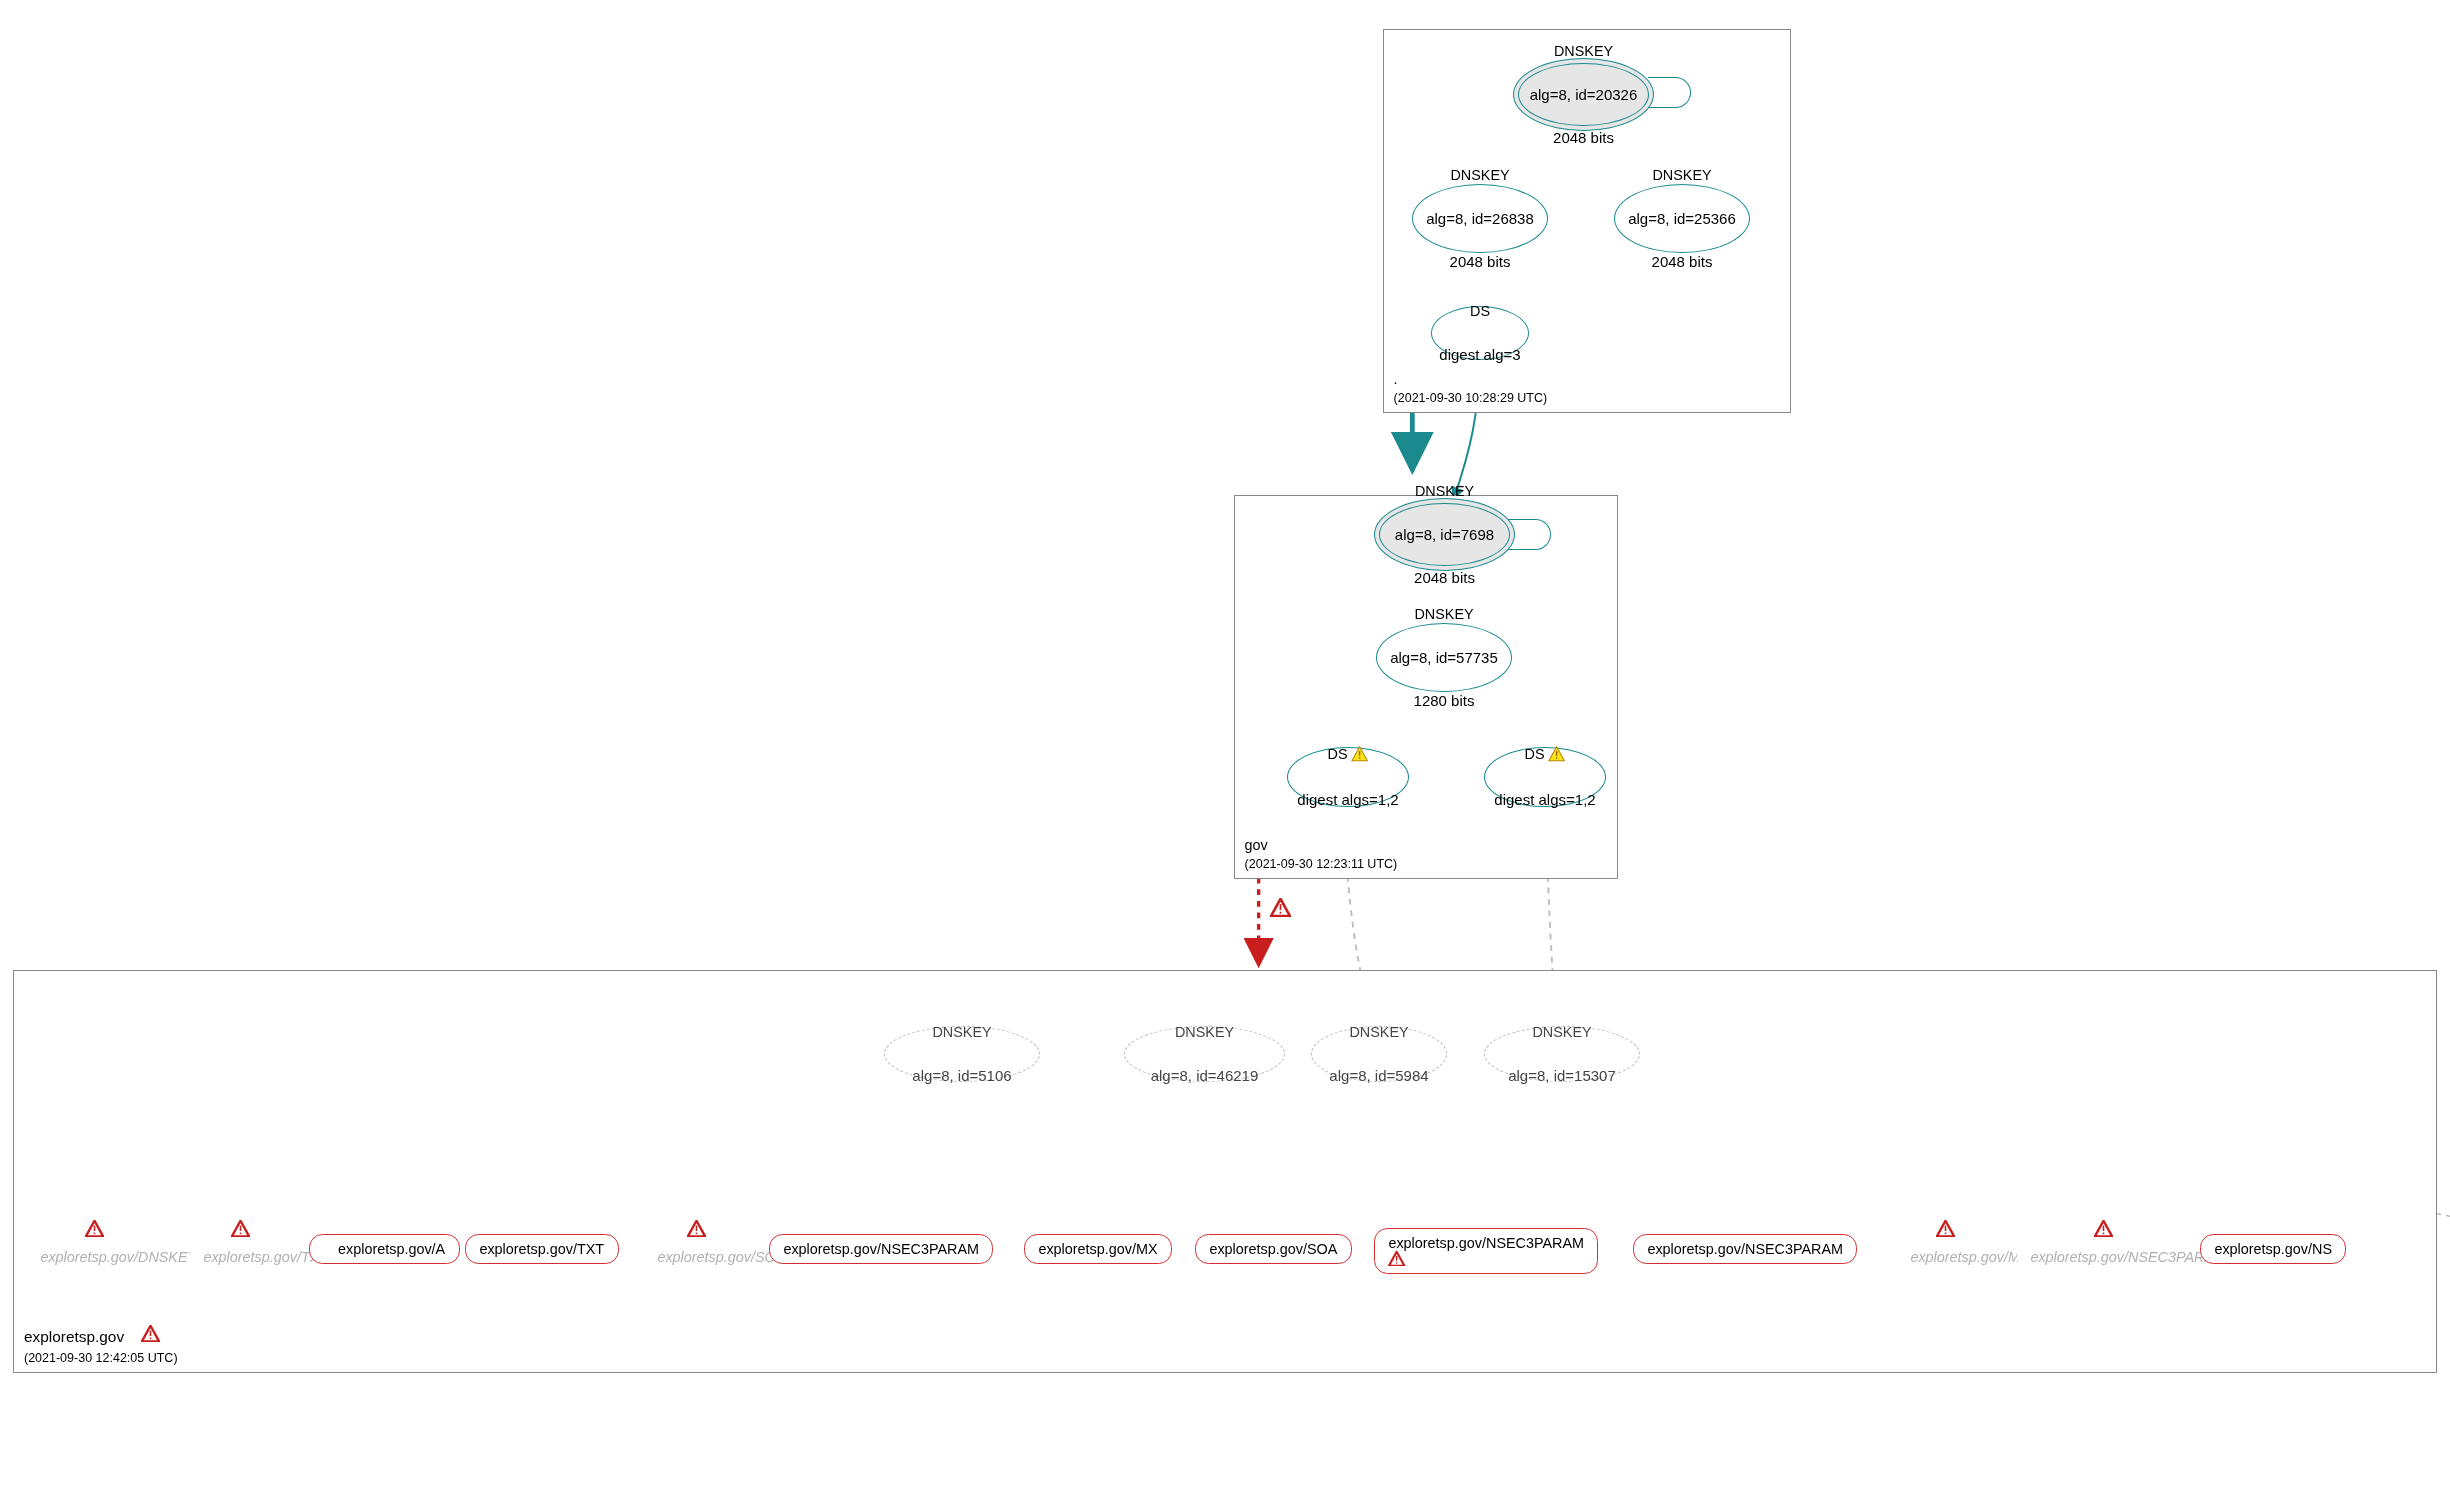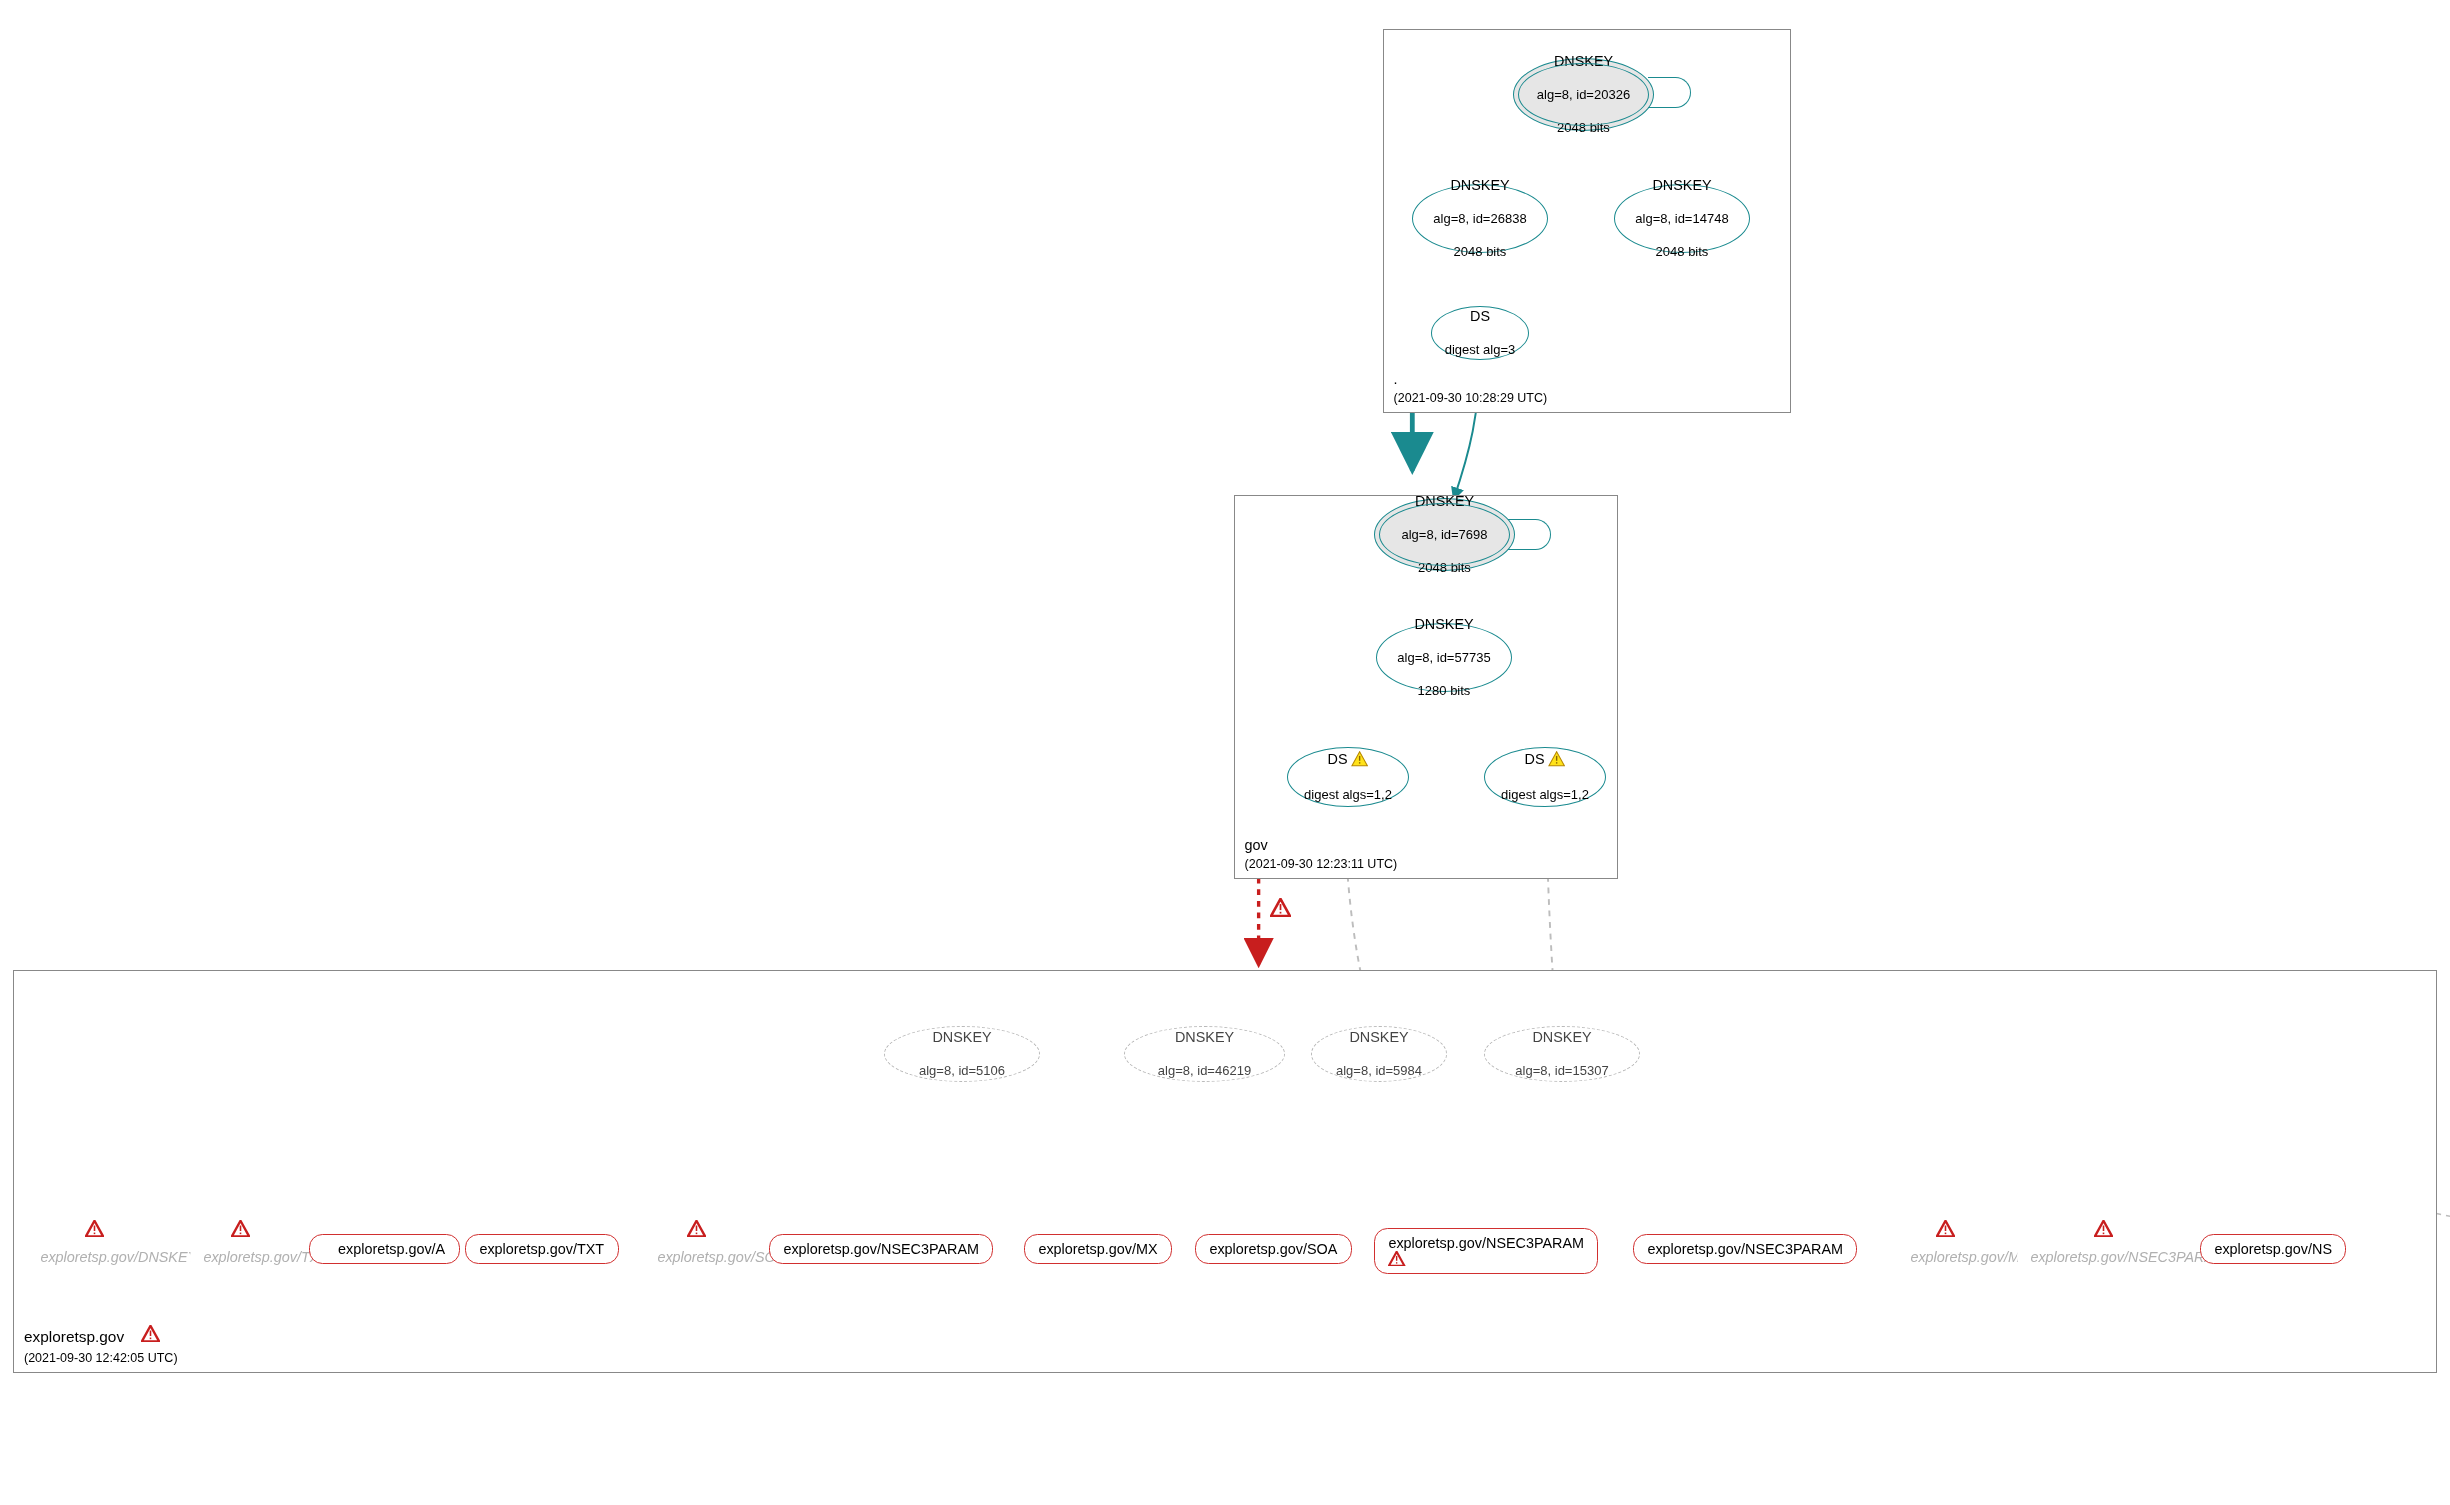--- a/index.html
+++ b/index.html
@@ -39,21 +39,22 @@
     position: absolute;
     text-align: center;
     font-size: 12.5px;
     line-height: 1.15;
     gap: 18px;
   }
   .node .title {
     font-size: 14.4px;
   }
   .node .sub {
-    font-size: 13px;
+    font-size: 15px;
+    margin-top: 8px;
   }
   .ellipse {
     border: 1.9px solid #1a8a8f;
     border-radius: 50%;
     background: #fff;
     display: flex;
     flex-direction: column;
     justify-content: center;
     align-items: center;
   }
@@ -212,21 +213,21 @@
   </div>
   <div class="self-loop" style="left:1648px; top:77px;"></div>
 
   <div class="node ellipse" style="left:1412px; top:184px; width:134px; height:67px;">
     <div class="title">DNSKEY</div>
     <div class="sub">alg=8, id=26838</div>
     <div class="sub">2048 bits</div>
   </div>
   <div class="node ellipse" style="left:1614px; top:184px; width:134px; height:67px;">
     <div class="title">DNSKEY</div>
-    <div class="sub">alg=8, id=14748</div>
+    <div class="sub">alg=8, id=25366</div>
     <div class="sub">2048 bits</div>
   </div>
   <div class="node ellipse" style="left:1431px; top:306px; width:96px; height:52px;">
     <div class="title">DS</div>
     <div class="sub">digest alg=3</div>
   </div>
 
   <div class="node ellipse grey double" style="left:1374px; top:498px; width:139px; height:71px;">
     <div class="title">DNSKEY</div>
     <div class="sub">alg=8, id=7698</div>

